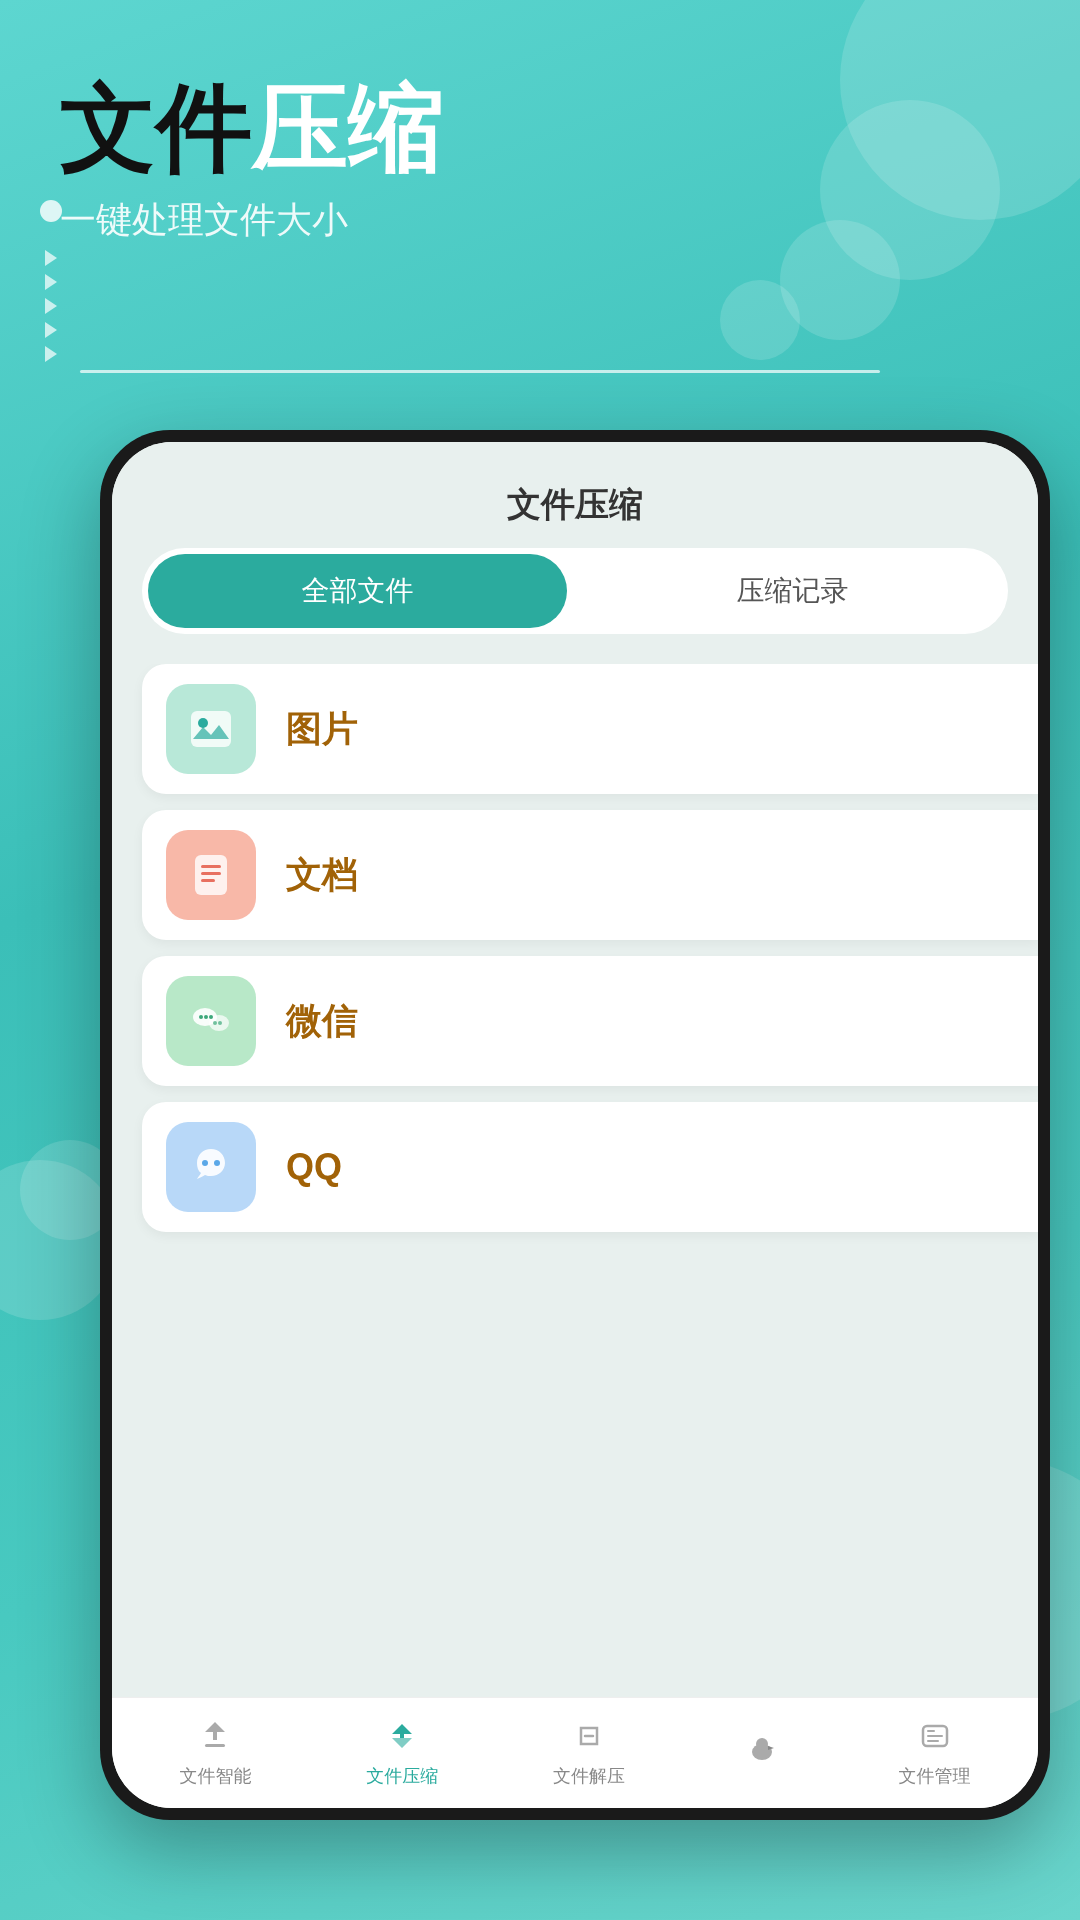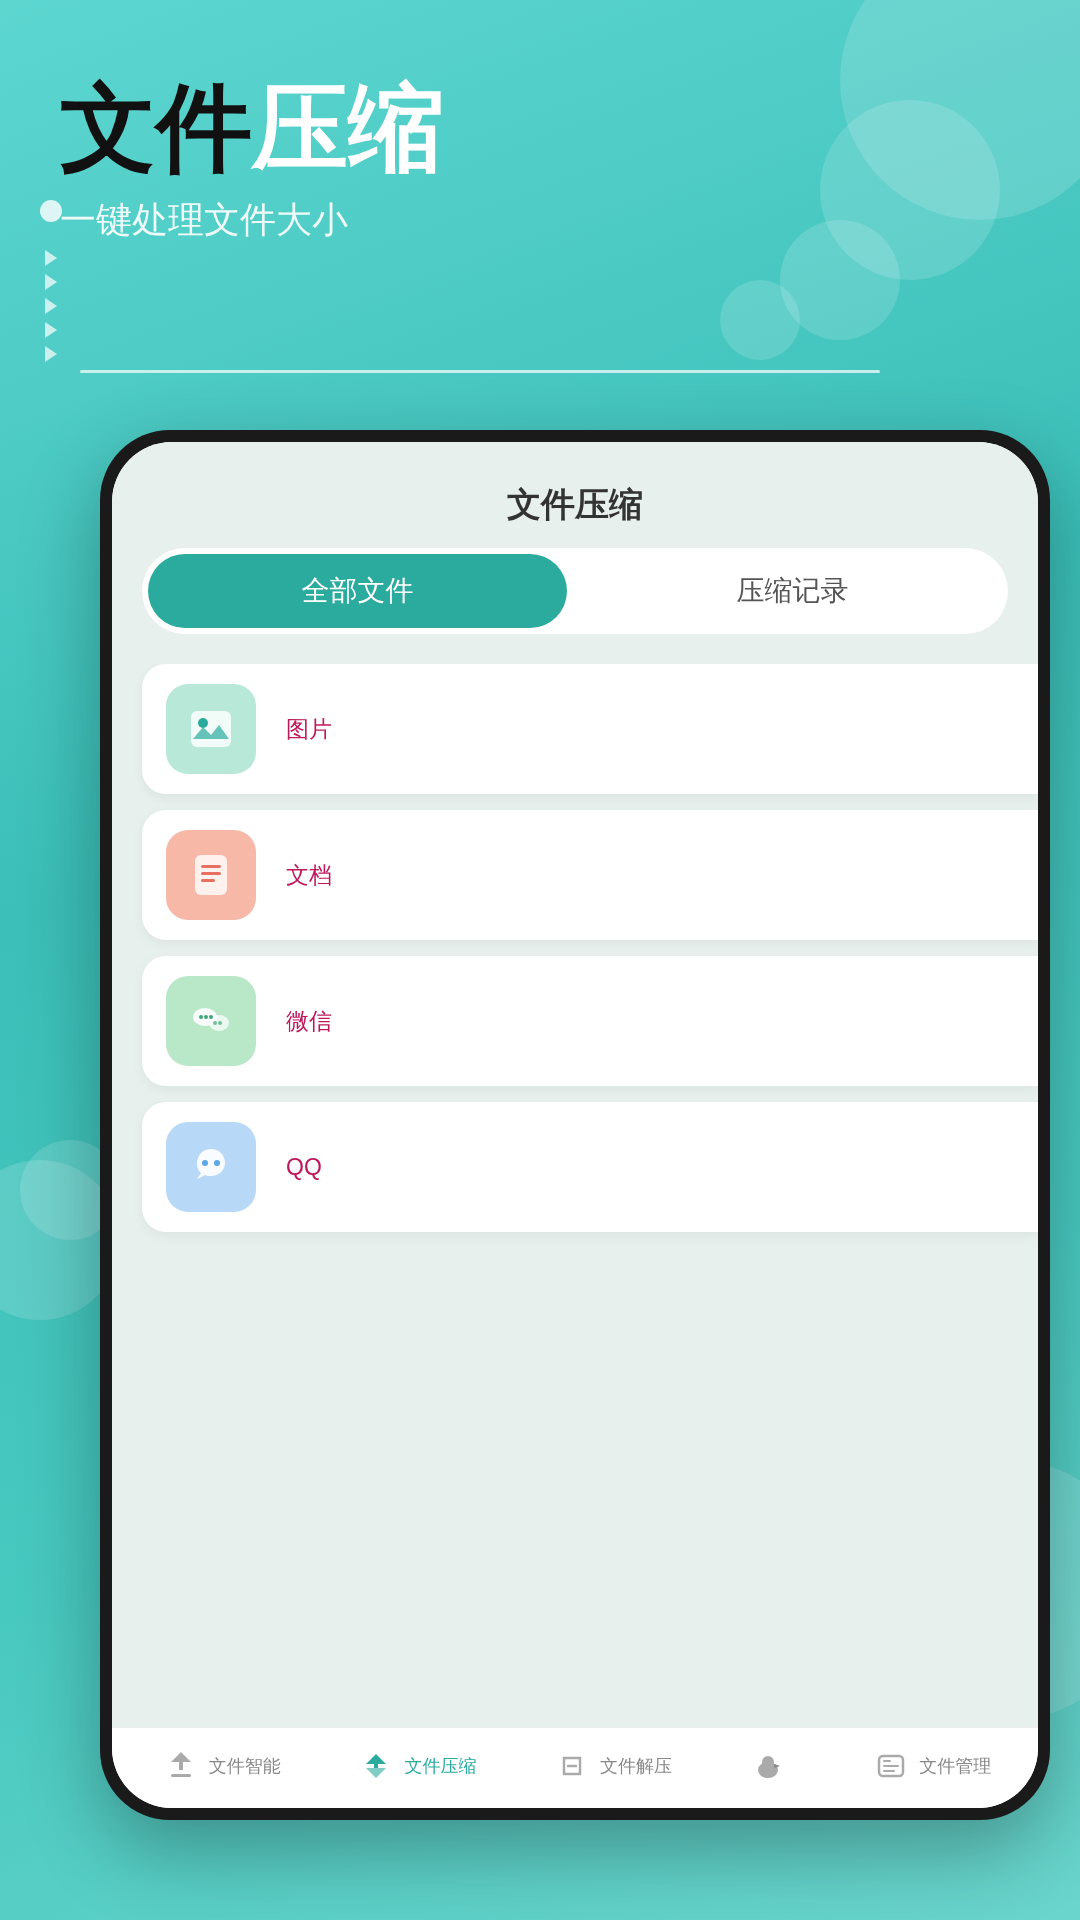--- a/index.html
+++ b/index.html
@@ -202,38 +202,38 @@
     .icon-salmon { background: #f8b8a8; }
     .icon-mint { background: #b8e8c8; }
     .icon-blue { background: #b8d8f8; }
 
     .file-icon-wrap svg {
       width: 52px;
       height: 52px;
     }
 
     .file-label {
-      font-size: 23px;
-      font-weight: 400;
-      color: #be185d;
+      font-size: 36px;
+      font-weight: 700;
+      color: #a16207;
     }
 
     
     .bottom-nav {
       background: #fff;
       display: flex;
       align-items: center;
       justify-content: space-around;
       padding: 16px 10px 20px;
       border-top: 1px solid #eee;
     }
 
     .nav-item {
       display: flex;
-      flex-direction: row;
+      flex-direction: column;
       align-items: center;
       gap: 6px;
       cursor: pointer;
     }
 
     .nav-icon {
       width: 44px;
       height: 44px;
       display: flex;
       align-items: center;

